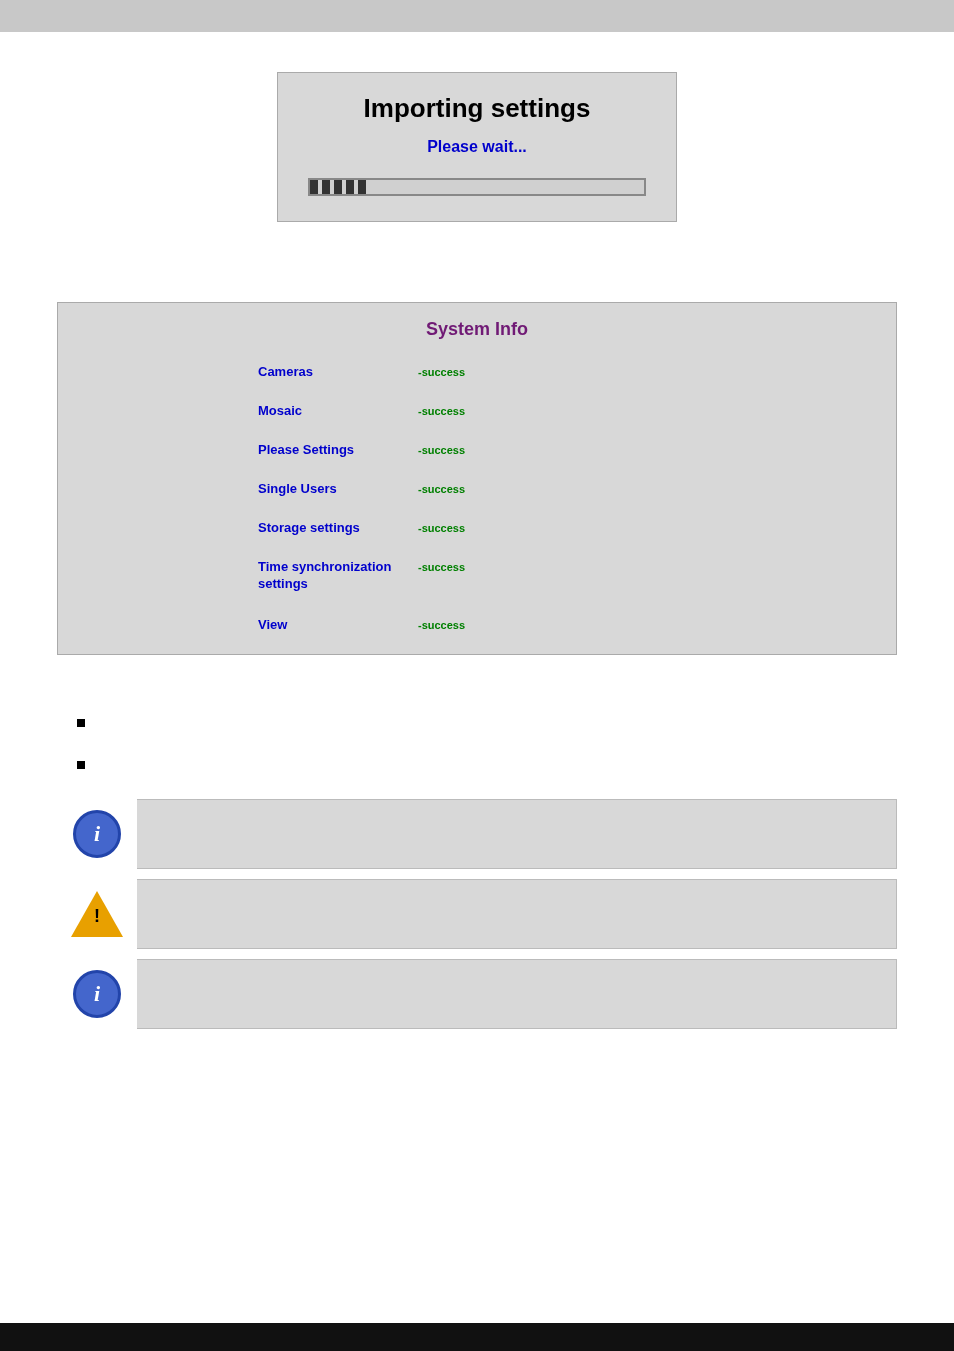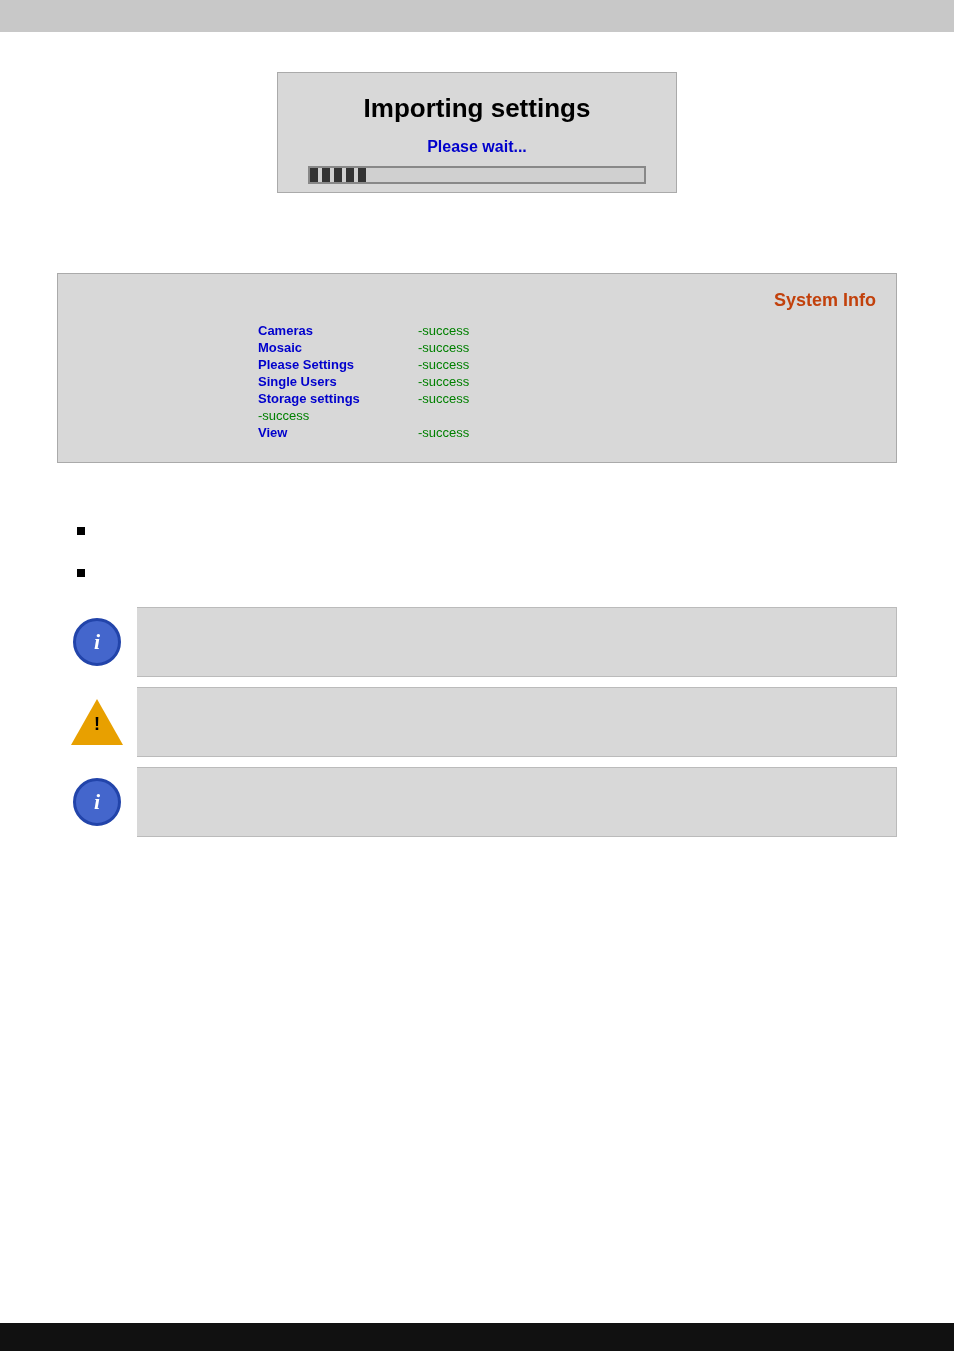--- a/index.html
+++ b/index.html
@@ -19,34 +19,34 @@
       height: 32px;
       background: #c8c8c8;
     }
 
     
     .import-box {
       margin: 40px auto 0 auto;
       width: 400px;
       background: #d8d8d8;
       border: 1px solid #aaa;
-      padding: 20px 30px 8px 30px;
+      padding: 20px 30px 25px 30px;
       text-align: center;
     }
     .import-title {
       font-size: 26px;
       font-weight: bold;
       color: #000;
       margin-bottom: 14px;
     }
     .import-wait {
       font-size: 16px;
       color: #0000cc;
       font-weight: bold;
-      margin-bottom: 10px;
+      margin-bottom: 22px;
     }
     .progress-bar-container {
       width: 100%;
       height: 18px;
       border: 2px solid #888;
       background: #d0d0d0;
       position: relative;
       overflow: hidden;
     }
     .progress-bar-fill {
@@ -63,50 +63,50 @@
 
     
     .system-info-box {
       margin: 80px auto 0 auto;
       width: 840px;
       background: #d8d8d8;
       border: 1px solid #aaa;
       padding: 16px 20px 20px 20px;
     }
     .system-info-title {
-      text-align: right;
+      text-align: center;
       font-size: 18px;
       font-weight: bold;
-      color: #c2410c;
-      margin-bottom: 12px;
+      color: #701a75;
     }
     .system-info-desc {
       color: #0000cc;
       font-size: 12px;
       margin-bottom: 8px;
     }
     .results-table {
       margin-left: 180px;
     }
     .result-row {
       display: flex;
       align-items: baseline;
       margin-bottom: 2px;
+      margin-top: 24px;
     }
     .result-label {
       color: #0000cc;
       font-weight: bold;
       font-size: 13px;
       width: 160px;
       min-width: 160px;
     }
     .result-value {
       color: #008000;
-      font-size: 13px;
-      font-weight: normal;
+      font-size: 11px;
+      font-weight: bold;
     }
     .result-label-multiline {
       color: #0000cc;
       font-weight: bold;
       font-size: 13px;
       width: 160px;
       min-width: 160px;
       line-height: 1.3;
     }
 
@@ -248,20 +248,21 @@
       <span class="result-label">Single Users</span>
       <span class="result-value">-success</span>
     </div>
 
     <div class="result-row">
       <span class="result-label">Storage settings</span>
       <span class="result-value">-success</span>
     </div>
 
     <div class="result-row">
+      <span class="result-label-multiline">Time synchronization<br>settings</span>
       <span class="result-value">-success</span>
     </div>
 
     <div class="result-row">
       <span class="result-label">View</span>
       <span class="result-value">-success</span>
     </div>
   </div>
 </div>
 

